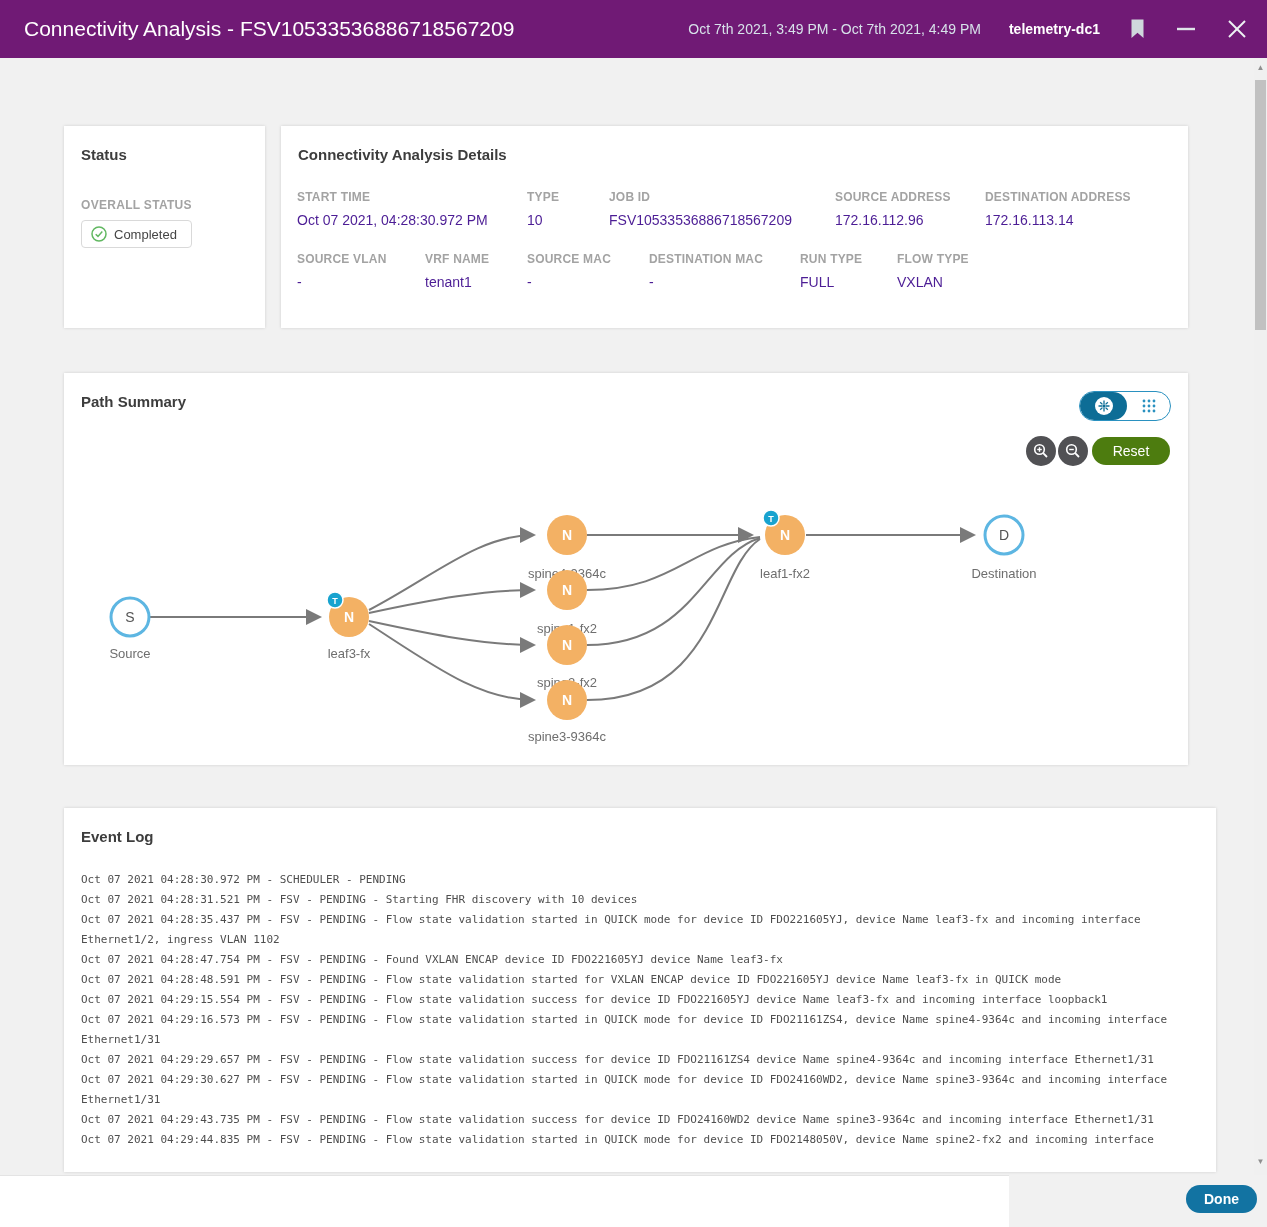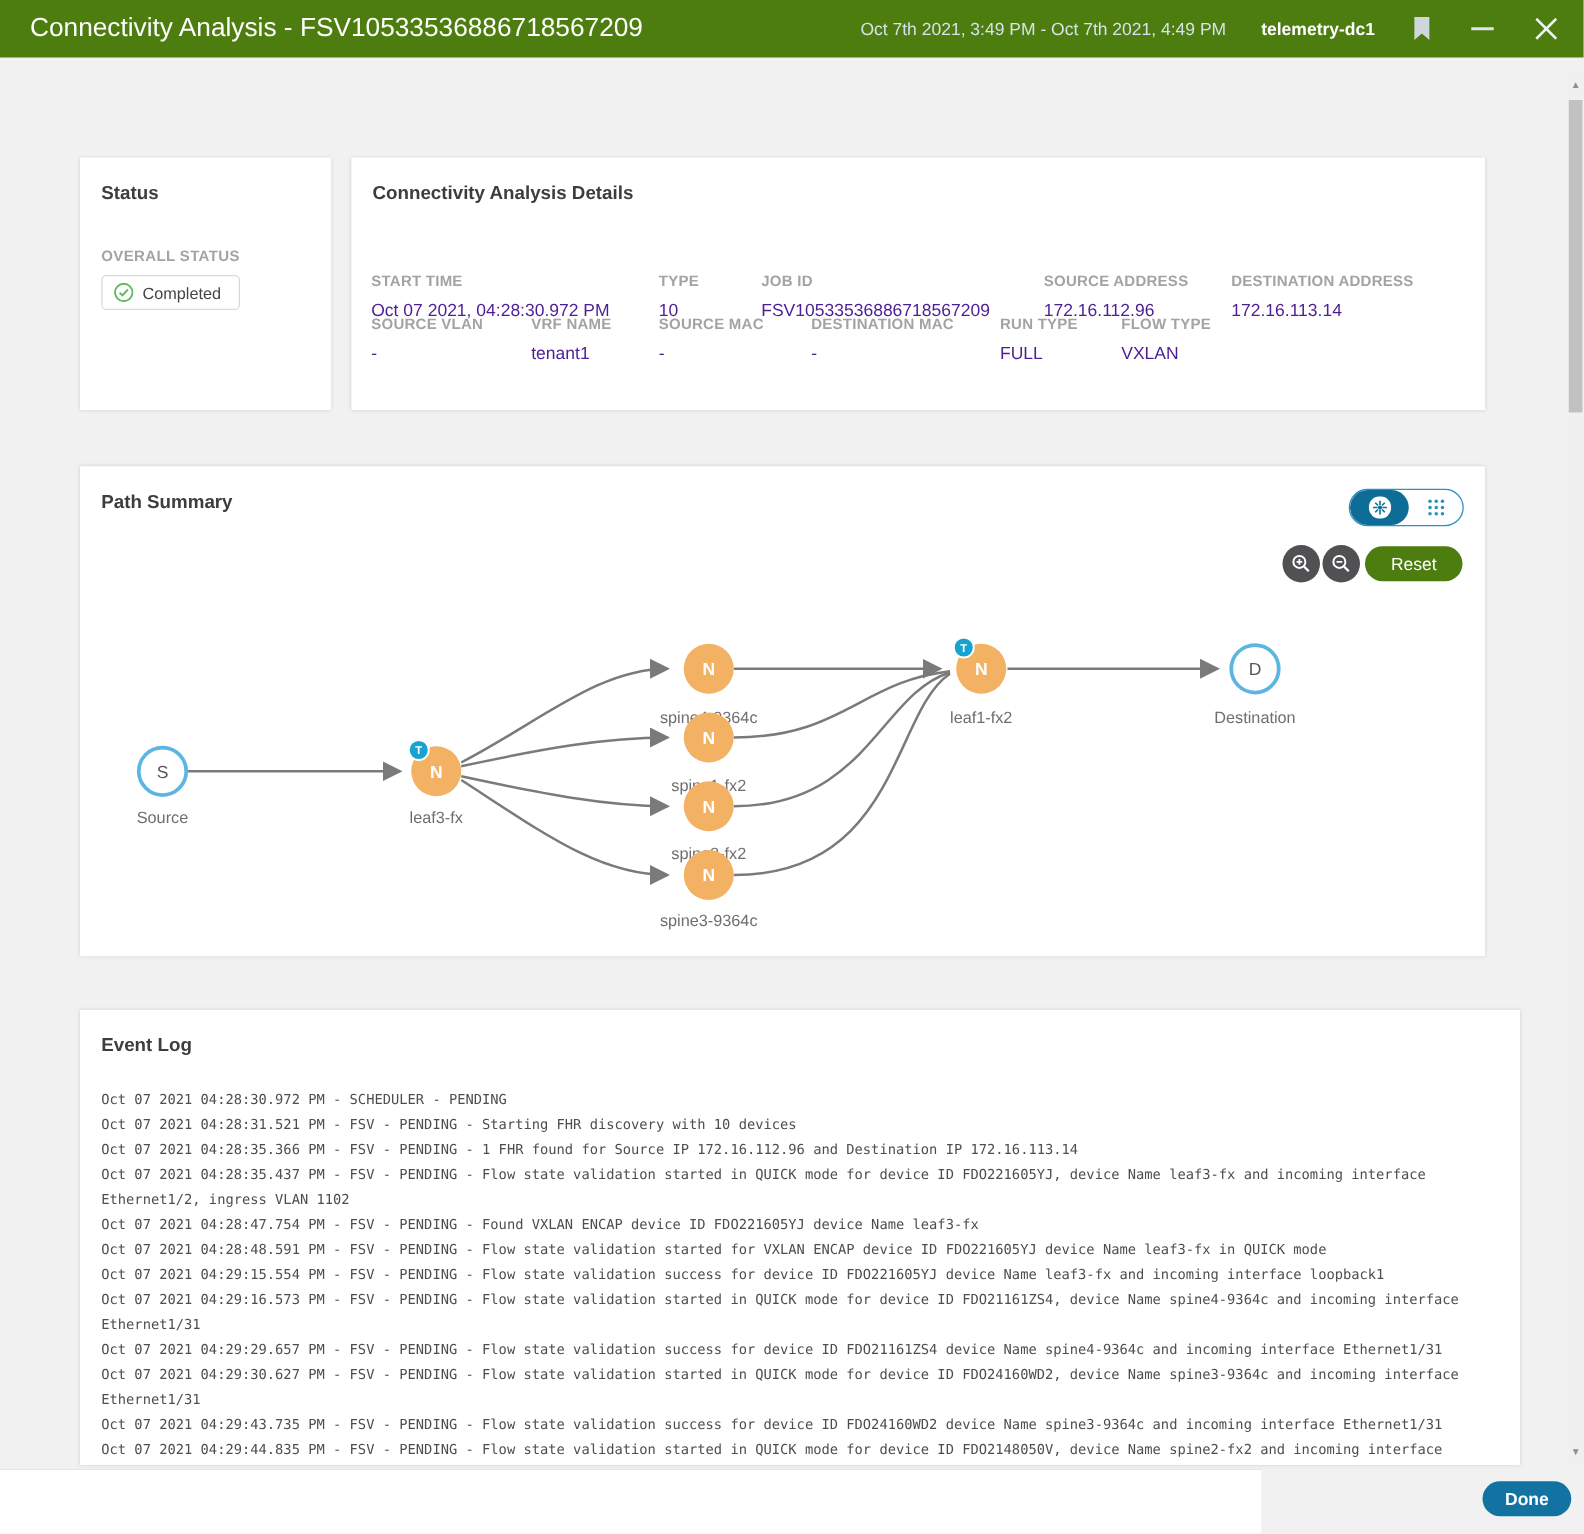--- a/index.html
+++ b/index.html
@@ -3,22 +3,22 @@
 <meta charset="utf-8">
 <style>
   * { margin:0; padding:0; box-sizing:border-box; }
   html,body { width:1267px; height:1227px; }
   body {
     position:relative; background:#f1f1f1;
     font-family:"Liberation Sans", sans-serif; overflow:hidden;
   }
   
   .titlebar {
-    position:absolute; left:0; top:0; width:1267px; height:46px;
-    background:#4d7c0f; display:flex; align-items:center;
+    position:absolute; left:0; top:0; width:1267px; height:58px;
+    background:#701a75; display:flex; align-items:center;
     padding:0 20px 0 24px;
   }
   .tb-title { color:#ffffff; font-size:21px; white-space:nowrap; }
   .tb-spacer { flex:1; }
   .tb-range { color:#d7e2ea; font-size:14px; white-space:nowrap; }
   .tb-site  { color:#ffffff; font-size:14px; font-weight:bold; margin-left:28px; white-space:nowrap;text-align:center; }
   .tb-icon  { margin-left:30px; display:flex; align-items:center; cursor:pointer; }
   
   .card { position:absolute; background:#ffffff; box-shadow:0 0 3px rgba(0,0,0,.14); }
   .card-title { position:absolute; left:17px; top:20px; font-size:15px; font-weight:bold; color:#3d3d3d; }
@@ -30,21 +30,21 @@
   .overall-label { position:absolute; left:17px; top:72px; font-size:12px; font-weight:bold;
                    color:#a3a3a3; letter-spacing:.3px; }
   .completed-badge { position:absolute; left:17px; top:94px; display:inline-flex; align-items:center;
                      gap:7px; border:1px solid #d9d9d9; border-radius:4px; padding:5px 14px 5px 9px;
                      font-size:13px; color:#454545; background:#fff; }
   
   .fld { position:absolute; }
   .fld .lbl { font-size:12px; font-weight:bold; color:#a3a3a3; letter-spacing:.2px;
               margin-bottom:8px; white-space:nowrap; }
   .fld .val { font-size:14px; color:#4c1d95; white-space:nowrap; }
-  .r1 { top:64px;margin-top:28px; } .r2 { top:126px; }
+  .r1 { top:64px; } .r2 { top:126px; }
   .c1a{left:16px;} .c1b{left:246px;} .c1c{left:328px;} .c1d{left:554px;} .c1e{left:704px;}
   .c2a{left:16px;} .c2b{left:144px;} .c2c{left:246px;} .c2d{left:368px;} .c2e{left:519px;} .c2f{left:616px;}
   
   .view-toggle { position:absolute; right:17px; top:18px; width:92px; height:30px;
                  border:1px solid #2a91c0; border-radius:16px; background:#fff;
                  display:flex; align-items:center; overflow:hidden; cursor:pointer; }
   .vt-left  { width:47px; height:28px; background:#0d6d96; border-radius:15px;
               display:flex; align-items:center; justify-content:center; }
   .vt-right { flex:1; display:flex; align-items:center; justify-content:center; }
   .zoom-btn { position:absolute; top:63px; width:30px; height:30px; border-radius:50%;
@@ -294,21 +294,20 @@
     </g>
   </svg>
 </div>
 
 <div class="card log-card">
   <div class="card-title">Event Log</div>
   <div class="log-body">
 
   <div class="log-line">Oct 07 2021 04:28:30.972 PM - SCHEDULER - PENDING</div>
       <div class="log-line">Oct 07 2021 04:28:31.521 PM - FSV - PENDING - Starting FHR discovery with 10 devices</div>
-      <div class="log-line">Oct 07 2021 04:28:35.366 PM - FSV - PENDING - 1 FHR found for Source IP 172.16.112.96 and Destination IP 172.16.113.14</div>
       <div class="log-line">Oct 07 2021 04:28:35.437 PM - FSV - PENDING - Flow state validation started in QUICK mode for device ID FDO221605YJ, device Name leaf3-fx and incoming interface Ethernet1/2, ingress VLAN 1102</div>
       <div class="log-line">Oct 07 2021 04:28:47.754 PM - FSV - PENDING - Found VXLAN ENCAP device ID FDO221605YJ device Name leaf3-fx</div>
       <div class="log-line">Oct 07 2021 04:28:48.591 PM - FSV - PENDING - Flow state validation started for VXLAN ENCAP device ID FDO221605YJ device Name leaf3-fx in QUICK mode</div>
       <div class="log-line">Oct 07 2021 04:29:15.554 PM - FSV - PENDING - Flow state validation success for device ID FDO221605YJ device Name leaf3-fx and incoming interface loopback1</div>
       <div class="log-line">Oct 07 2021 04:29:16.573 PM - FSV - PENDING - Flow state validation started in QUICK mode for device ID FDO21161ZS4, device Name spine4-9364c and incoming interface Ethernet1/31</div>
       <div class="log-line">Oct 07 2021 04:29:29.657 PM - FSV - PENDING - Flow state validation success for device ID FDO21161ZS4 device Name spine4-9364c and incoming interface Ethernet1/31</div>
       <div class="log-line">Oct 07 2021 04:29:30.627 PM - FSV - PENDING - Flow state validation started in QUICK mode for device ID FDO24160WD2, device Name spine3-9364c and incoming interface Ethernet1/31</div>
       <div class="log-line">Oct 07 2021 04:29:43.735 PM - FSV - PENDING - Flow state validation success for device ID FDO24160WD2 device Name spine3-9364c and incoming interface Ethernet1/31</div>
       <div class="log-line">Oct 07 2021 04:29:44.835 PM - FSV - PENDING - Flow state validation started in QUICK mode for device ID FDO2148050V, device Name spine2-fx2 and incoming interface</div>
     </div>

